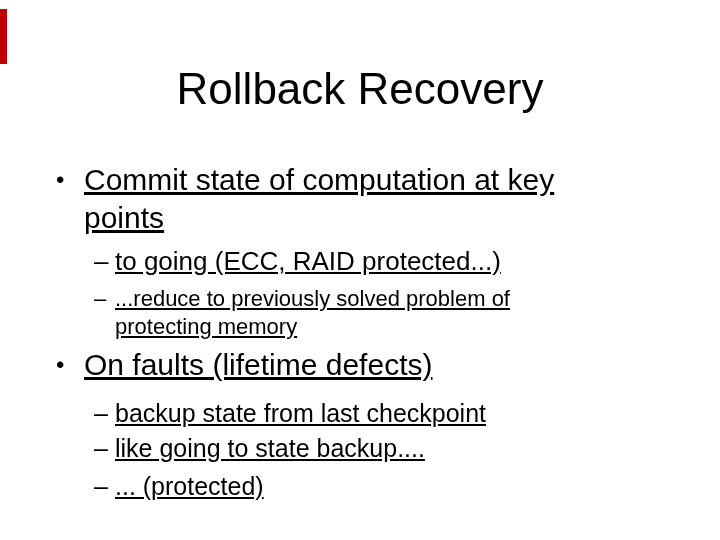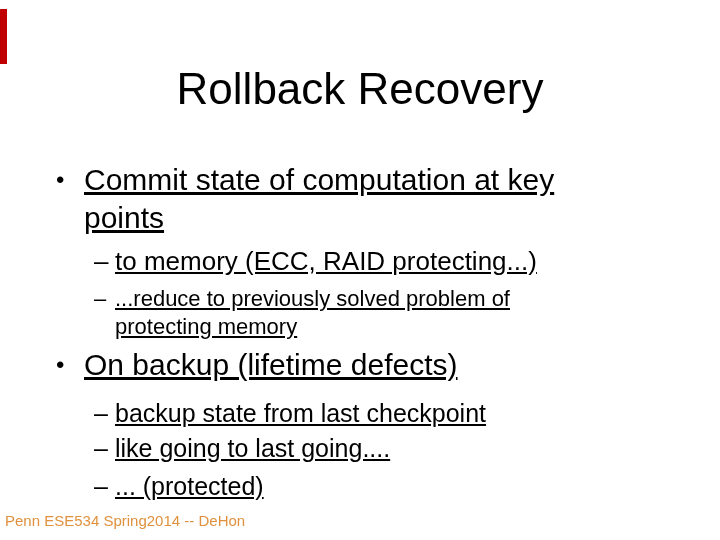--- a/index.html
+++ b/index.html
@@ -63,45 +63,44 @@
 
   <div class="slide-title">Rollback Recovery</div>
 
   <div class="line lvl1 b1">
     <span class="marker">•</span>
     <span class="txt">Commit state of computation at key points</span>
   </div>
 
   <div class="line lvl2 s1">
     <span class="marker">–</span>
-    <span class="txt">to memory (ECC, RAID protecting...)</span>
+    <span class="txt">to going (ECC, RAID protected...)</span>
   </div>
 
   <div class="line lvl2 s2">
     <span class="marker">–</span>
     <span class="txt">...reduce to previously solved problem of protecting memory</span>
   </div>
 
   <div class="line lvl1 b2">
     <span class="marker">•</span>
-    <span class="txt">On backup (lifetime defects)</span>
+    <span class="txt">On faults (lifetime defects)</span>
   </div>
 
   <div class="line lvl2 s3">
     <span class="marker">–</span>
     <span class="txt">backup state from last checkpoint</span>
   </div>
 
   <div class="line lvl2 s4">
     <span class="marker">–</span>
-    <span class="txt">like going to last going....</span>
+    <span class="txt">like going to state backup....</span>
   </div>
 
   <div class="line lvl2 s5">
     <span class="marker">–</span>
     <span class="txt">... (protected)</span>
   </div>
 
-  <div class="footer-credit">Penn ESE534 Spring2014 -- DeHon</div>
 
   <div class="page-number">79</div>
 
 </div>
 
 </body></html>

